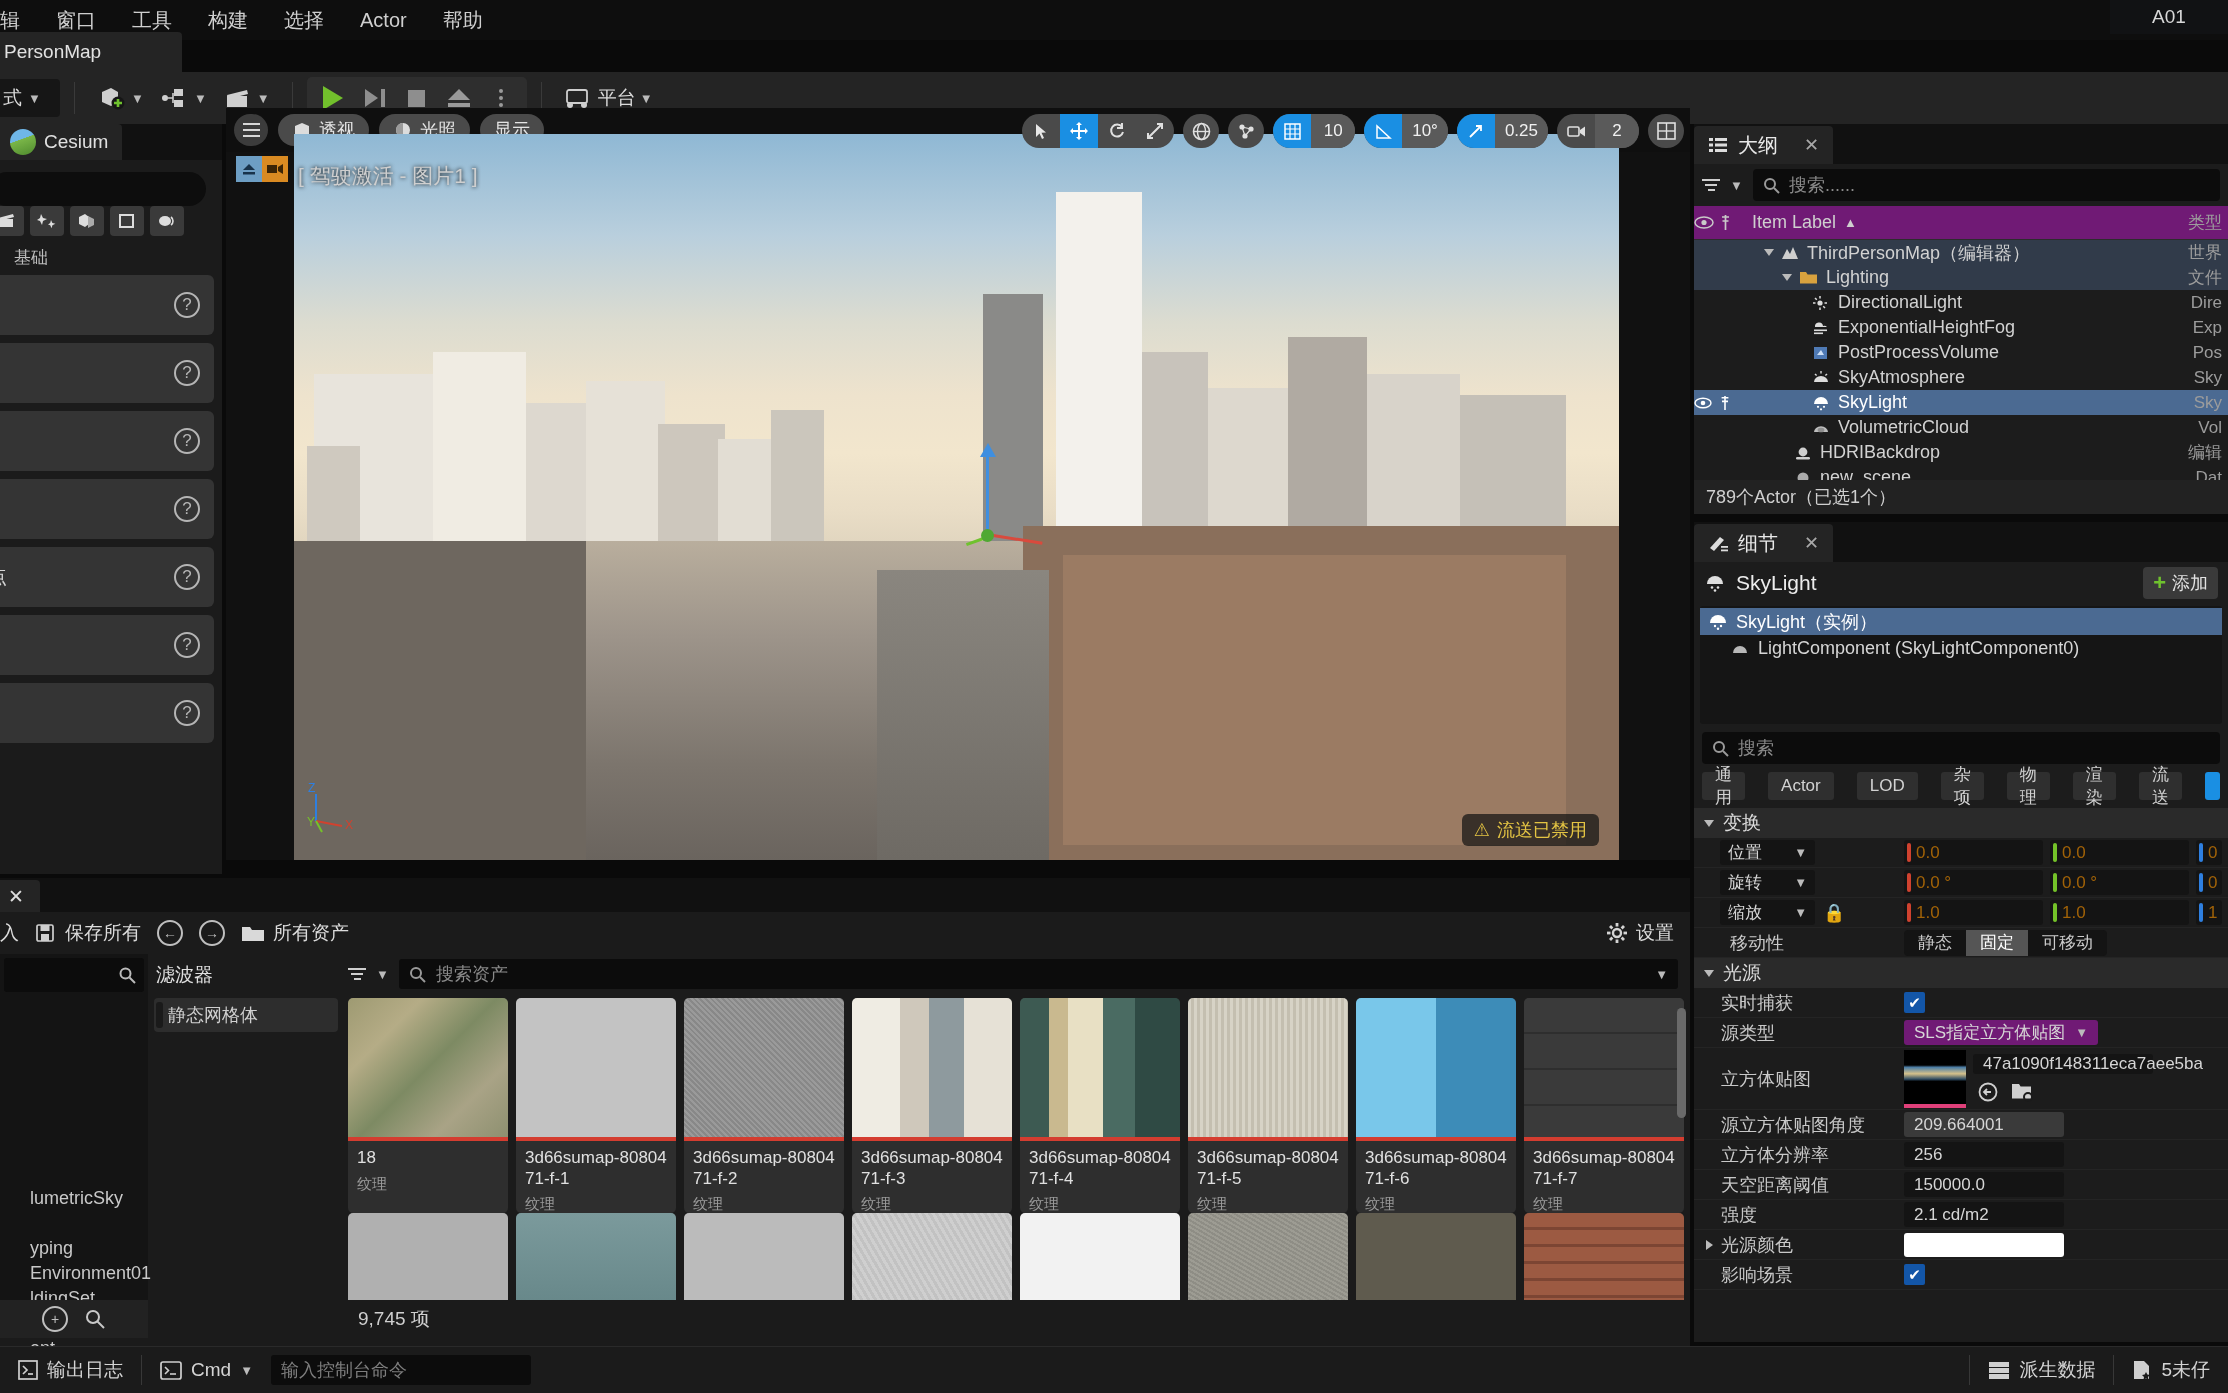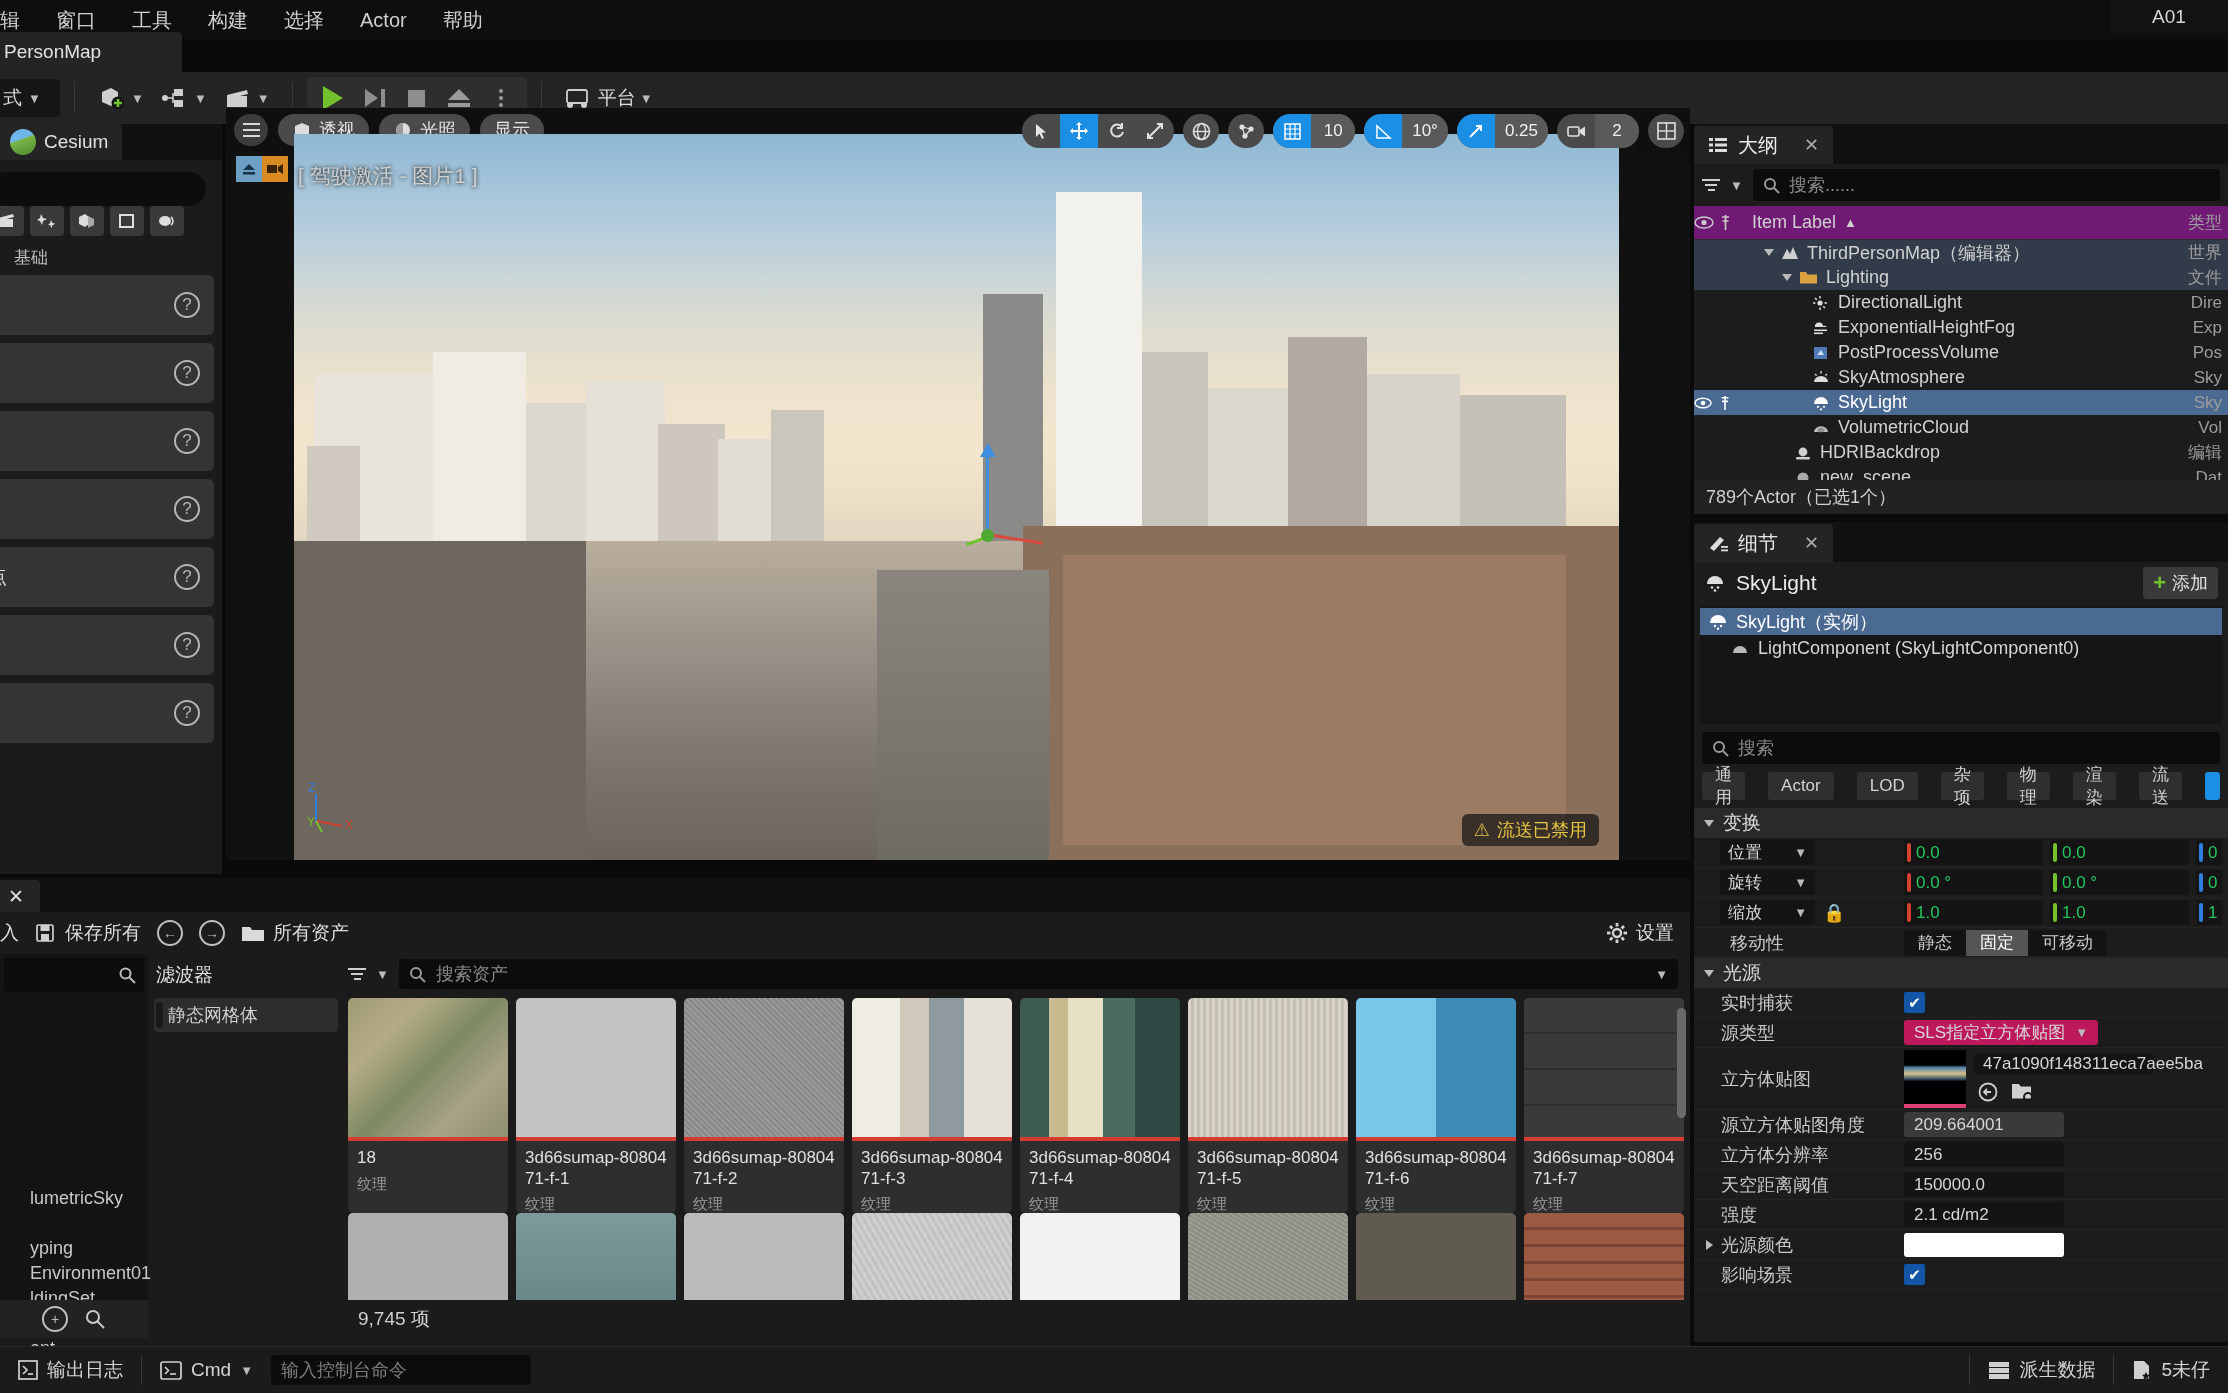--- a/index.html
+++ b/index.html
@@ -267,21 +267,21 @@
   }
   .prop-label { width: 210px; padding-left: 36px; }
   .prop-val { flex: 1; display:flex; align-items:center; gap: 7px; padding-right: 6px; }
   .combo {
     height: 25px; background:#141414; border-radius:3px; width: 95px;
     display:flex;align-items:center;justify-content:space-between;padding:0 8px;
     font-size:17px;color:#d6d6d6;
   }
   .numfield {
     height: 25px; background:#141414; border-radius:3px; flex:1;
-    display:flex;align-items:center; padding-left: 12px; font-size:17px;color:#22c55e;
+    display:flex;align-items:center; padding-left: 12px; font-size:17px;color:#a16207;
     position:relative; min-width: 0;
   }
   .numfield .cbar { position:absolute;left:3px;top:3px;bottom:3px;width:4px;border-radius:2px; }
   .cbar.x { background:#d0422f; } .cbar.y { background:#74c229; } .cbar.z { background:#2e7fe0; }
   .seg {
     display:flex; background:#141414; border-radius:4px; overflow:hidden; height:26px;
   }
   .seg div { padding: 0 14px; display:flex; align-items:center; font-size:17px; color:#cacaca; }
   .seg div.on { background:#555; color:#fff; }
   .chk {
@@ -1052,21 +1052,21 @@
           <div class="prop-val">
             <span class="chk">✔</span>
           </div>
         </div>
         <div class="prop-row">
           <div class="prop-label" style="padding-left:12px;display:flex;align-items:center;">
             <span style="width:15px;display:inline-block;"></span>
             <span>源类型</span>
           </div>
           <div class="prop-val">
-            <div class="combo" style="width:auto;background:#be185d;padding:0 10px;gap:10px;">
+            <div class="combo" style="width:auto;background:#701a75;padding:0 10px;gap:10px;">
               <span>SLS指定立方体贴图</span>
               <span class="chev">▼</span>
             </div>
           </div>
         </div>
         <div class="prop-row" style="height: 62px;">
           <div class="prop-label" style="padding-left:12px;display:flex;align-items:center;">
             <span style="width:15px;display:inline-block;"></span>
             <span>立方体贴图</span>
           </div>

